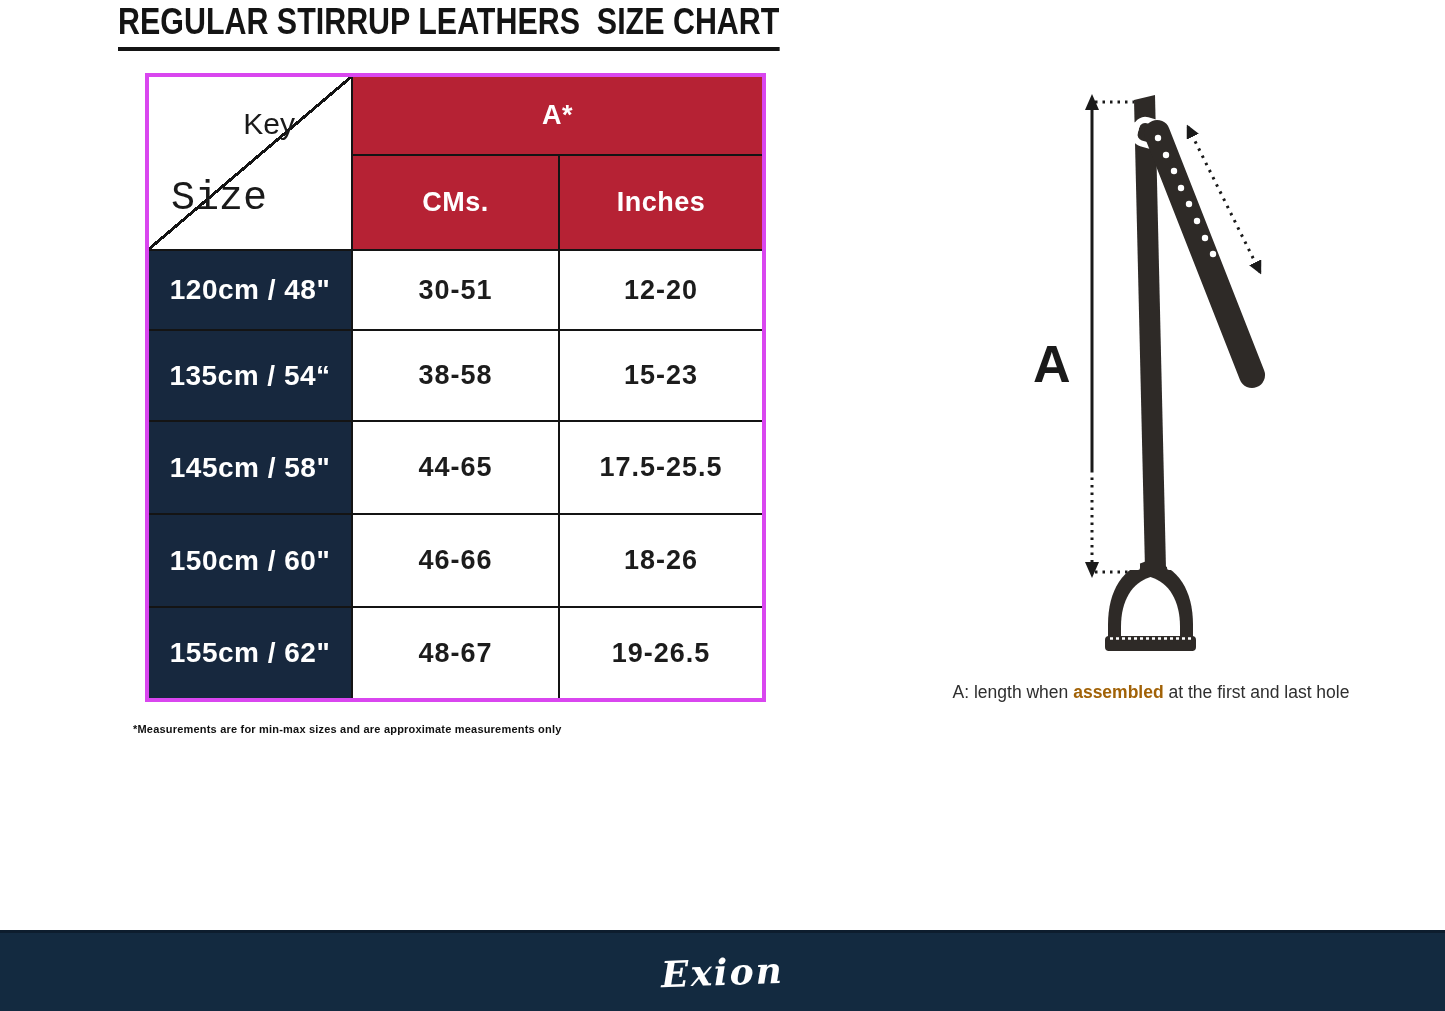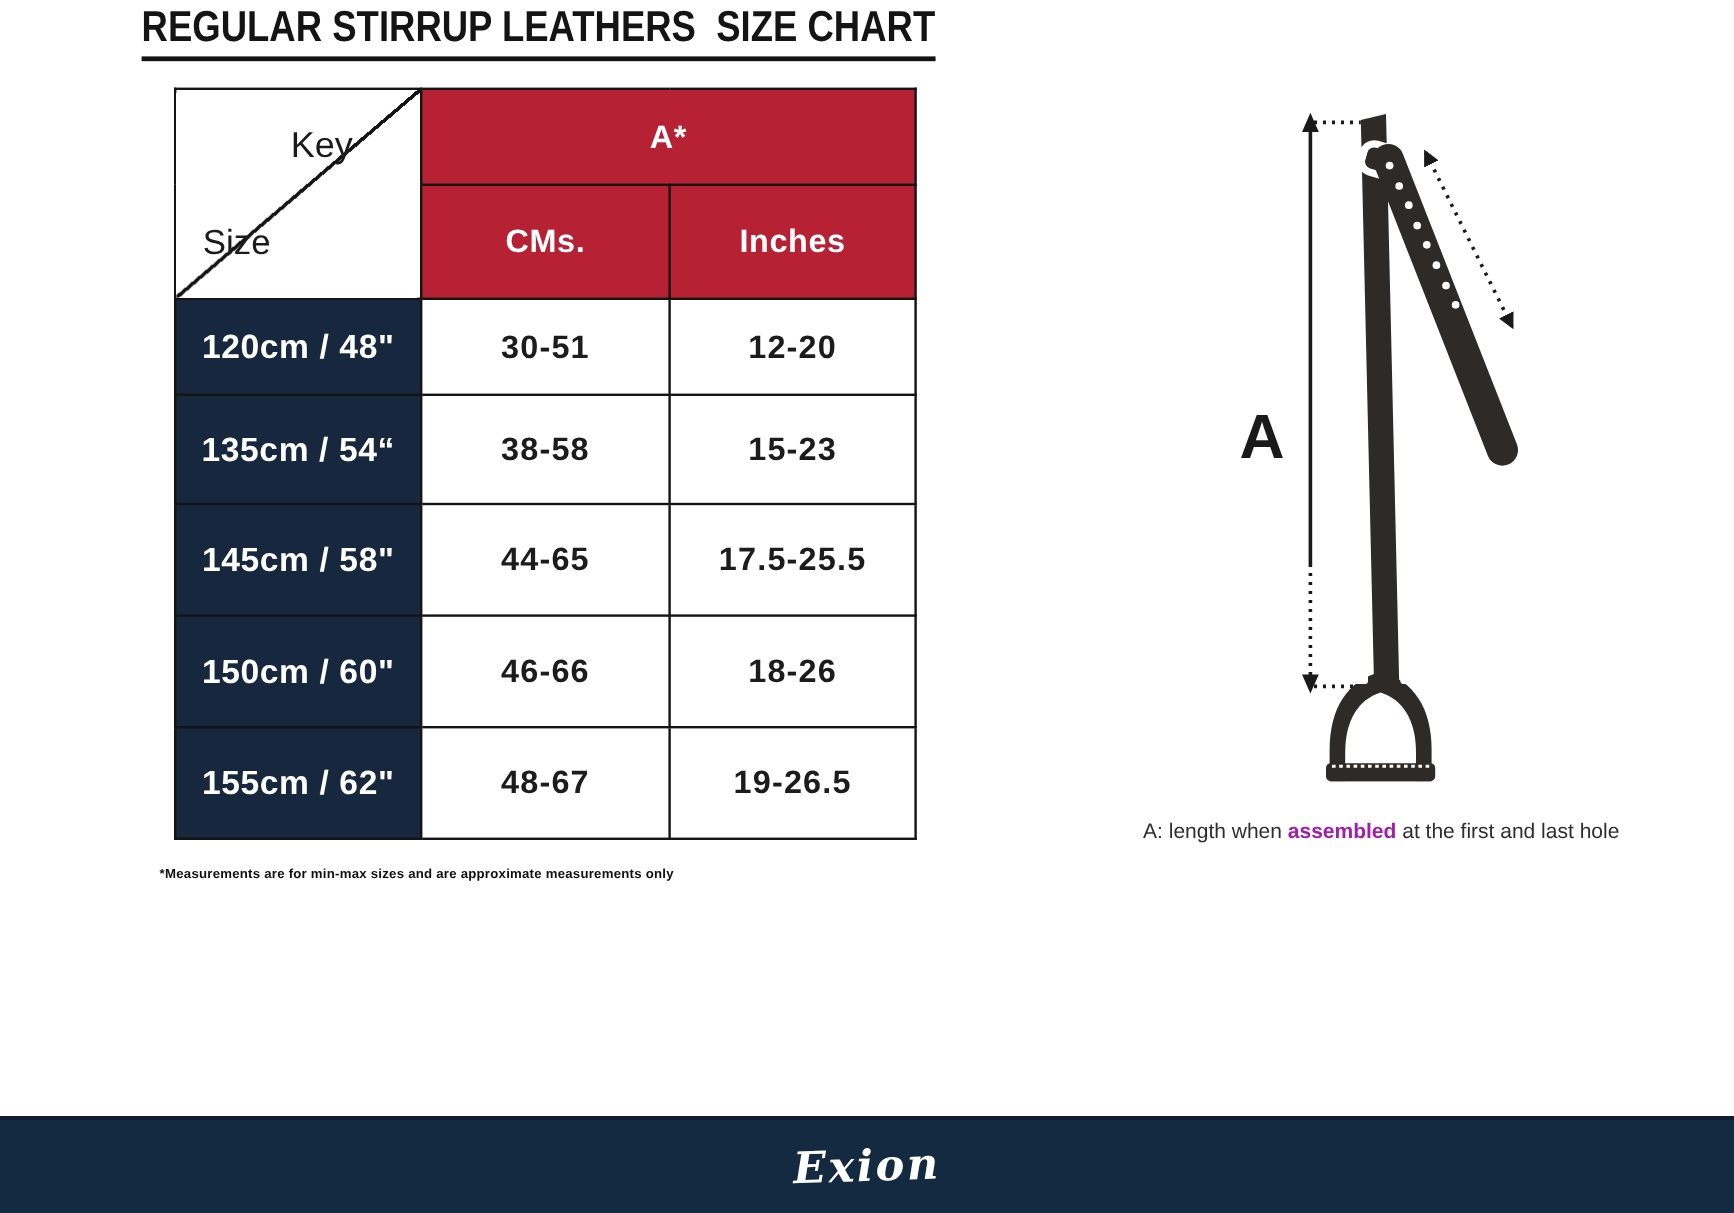--- a/index.html
+++ b/index.html
@@ -14,52 +14,52 @@
     position:absolute;left:118px;top:1px;
     font-size:36px;font-weight:800;letter-spacing:0px;color:#141414;
     white-space:pre;padding-bottom:4px;border-bottom:4px solid #141414;
     transform:scaleX(0.845);transform-origin:left top;
   }
 
   
   .size-table{
     position:absolute;left:145px;top:73px;width:617px;
     border-collapse:collapse;table-layout:fixed;
-    border:2px solid #d946ef;
+    border:4px solid #d946ef;
   }
   .size-table td{border:2.5px solid #141414;padding:0;text-align:center;vertical-align:middle;}
   tr.hr1{height:80px;} tr.hr2{height:95px;}
   tr.dr1{height:80px;} tr.dr2{height:91px;} tr.dr{height:93px;}
 
   .corner-cell{
     position:relative;background:#ffffff;
     background-image:linear-gradient(to bottom right,
       transparent calc(50% - 1.5px), #141414 calc(50% - 1.5px),
       #141414 calc(50% + 1.5px), transparent calc(50% + 1.5px));
   }
   .corner-key{position:absolute;top:30px;right:56px;font-size:30px;font-weight:400;color:#1a1a1a;}
-  .corner-size{position:absolute;bottom:28px;left:22px;font-size:29px;font-weight:400;color:#1a1a1a;}
+  .corner-size{position:absolute;bottom:28px;left:22px;font-size:40px;font-weight:400;color:#1a1a1a;font-family:Liberation Mono, monospace;}
 
   .red-cell{background:#b62234;color:#ffffff;font-weight:700;font-size:27px;letter-spacing:.5px;}
   .navy-cell{background:#17283e;color:#ffffff;font-weight:700;font-size:28px;letter-spacing:.5px;}
   .val-cell{background:#ffffff;color:#1c1c1c;font-weight:600;font-size:27px;letter-spacing:1px;}
 
   
   .footnote{
     position:absolute;left:133px;top:723px;
     font-size:11px;font-weight:700;color:#101010;letter-spacing:.2px;
   }
 
   
   .diagram-svg{position:absolute;left:1020px;top:85px;}
   .diagram-caption{
     position:absolute;left:933px;top:682px;width:436px;
     font-size:17.5px;color:#2e2e2e;text-align:center;white-space:nowrap;
   }
-  .diagram-caption b{color:#a21caf;}
+  .diagram-caption b{color:#a16207;}
 
   
   .footer{
     position:absolute;left:0;right:0;top:930px;height:81px;
     background:#132a40;border-top:3px solid #0d1d2e;box-sizing:border-box;
     display:flex;align-items:center;justify-content:center;
   }
   .brand{
     font-family:"DejaVu Serif",serif;font-style:italic;font-weight:700;
     font-size:36px;color:#ffffff;letter-spacing:2px;transform:rotate(-2deg);

